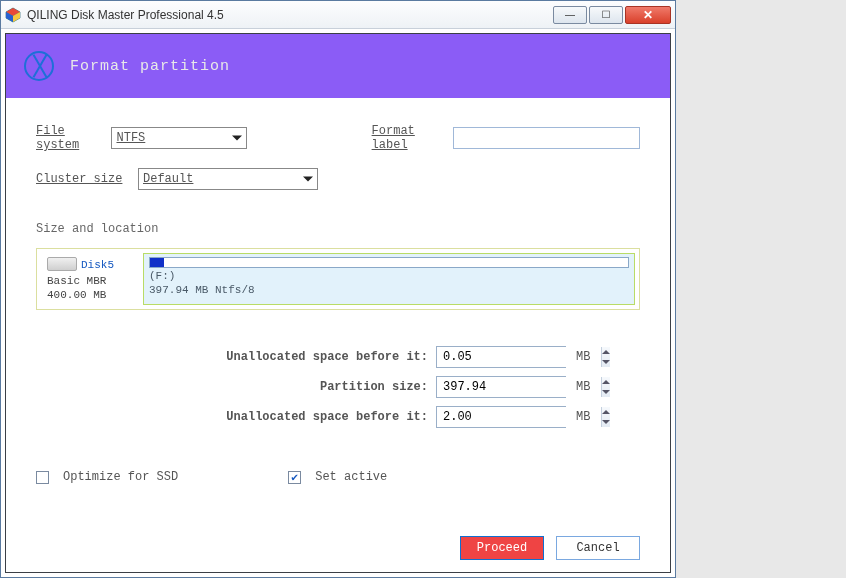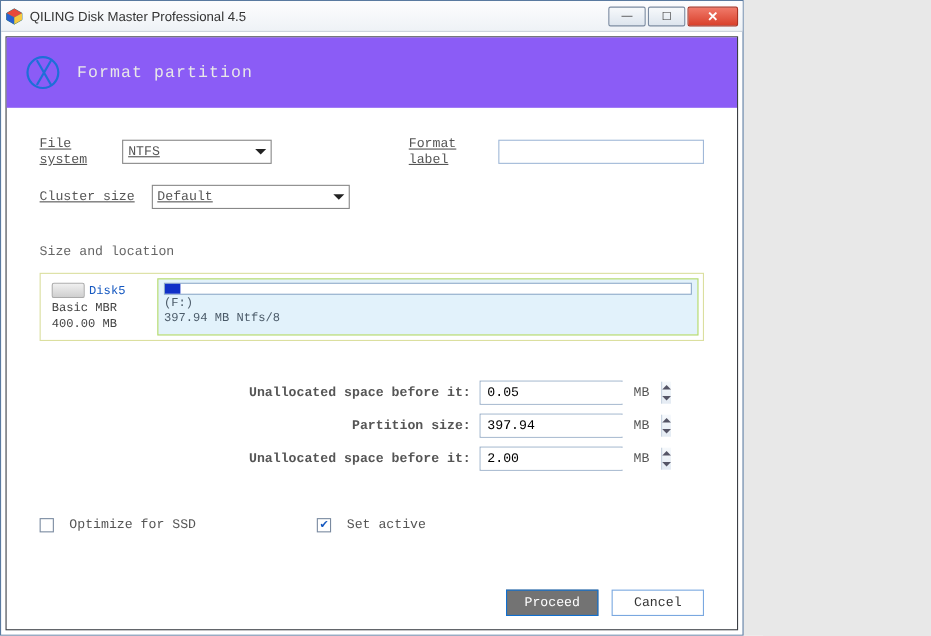--- a/index.html
+++ b/index.html
@@ -250,21 +250,21 @@
     width: 84px; height: 24px;
     border: 1px solid #7aa8e0;
     background: #fff;
     color: #333;
     font-family: "Courier New", monospace;
     font-size: 12px;
     display: flex; align-items: center; justify-content: center;
     cursor: pointer;
   }
   .btn.primary {
-    background: #737373;
+    background: #ef4444;
     color: #fff;
     border-color: #0f6fd0;
     margin-left: 24px;
   }
 </style>
 </head>
 <body>
 
 <div class="window">
 

